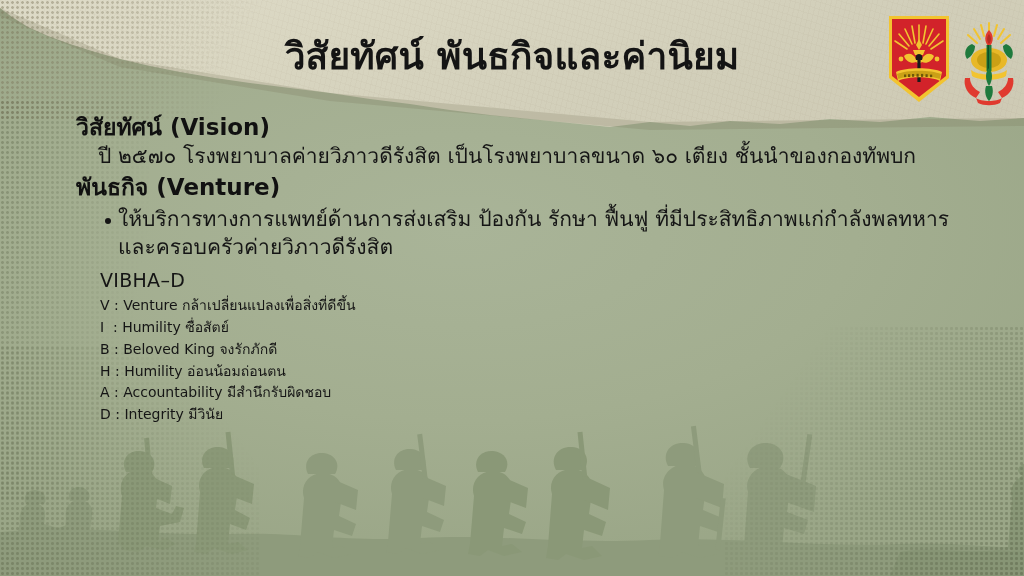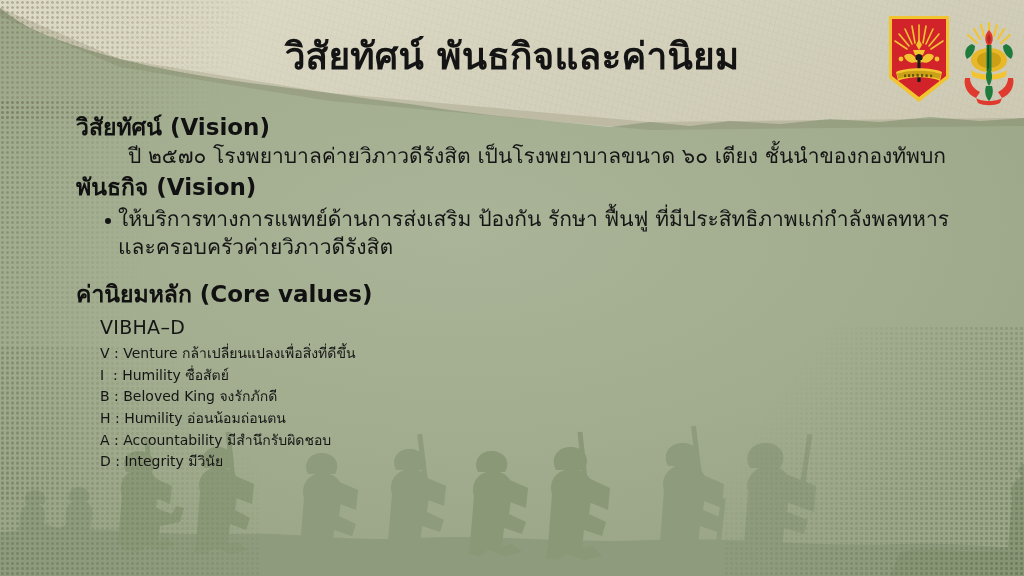--- a/index.html
+++ b/index.html
@@ -165,21 +165,20 @@
     font-weight: bold;
     line-height: 1.28;
     color: #111;
   }
   .vision-line {
     font-size: 21px;
     line-height: 1.3;
     margin-left: 22px;
     margin-top: 1px;
     white-space: nowrap;
-    text-align: center;
   }
   .mission-head { margin-top: 2px; }
   ul.mission {
     list-style: none;
     margin: 4px 0 0 0;
     padding: 0;
   }
   ul.mission > li {
     position: relative;
     font-size: 21px;
@@ -384,29 +383,28 @@
     <path d="M28 66 C26 72, 28 78, 31 81 C34 78, 36 72, 34 66 Z" fill="#1f7a3d"></path>
   </svg>
 
   <div class="title">วิสัยทัศน์ พันธกิจและค่านิยม</div>
 
   <div class="content">
 
     <div class="sec-head">วิสัยทัศน์ (Vision)</div>
     <div class="vision-line">ปี ๒๕๗๐ โรงพยาบาลค่ายวิภาวดีรังสิต เป็นโรงพยาบาลขนาด ๖๐ เตียง ชั้นนำของกองทัพบก</div>
 
-    <div class="sec-head mission-head">พันธกิจ (Vision)</div>
+    <div class="sec-head mission-head">พันธกิจ (Venture)</div>
     <ul class="mission">
       <li>
         <span class="bullet-cont">ให้บริการทางการแพทย์ด้านการส่งเสริม ป้องกัน รักษา ฟื้นฟู ที่มีประสิทธิภาพแก่กำลังพลทหาร</span>
         <span class="bullet-cont">และครอบครัวค่ายวิภาวดีรังสิต</span>
       </li>
     </ul>
 
-    <div class="sec-head core-head">ค่านิยมหลัก (Core values)</div>
     <div class="vibha">
       <div class="vibha-title">VIBHA–D</div>
       <div class="vibha-row">V : Venture กล้าเปลี่ยนแปลงเพื่อสิ่งที่ดีขึ้น</div>
       <div class="vibha-row">I  : Humility ซื่อสัตย์</div>
       <div class="vibha-row">B : Beloved King จงรักภักดี</div>
       <div class="vibha-row">H : Humility อ่อนน้อมถ่อนตน</div>
       <div class="vibha-row">A : Accountability มีสำนึกรับผิดชอบ</div>
       <div class="vibha-row">D : Integrity มีวินัย</div>
     </div>
 

